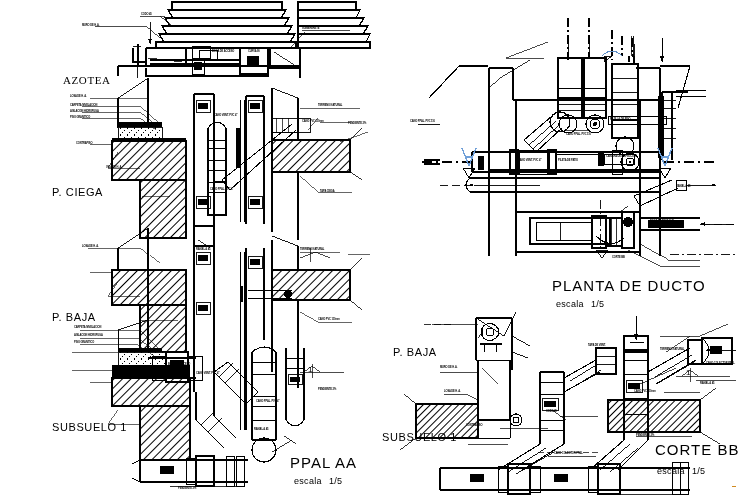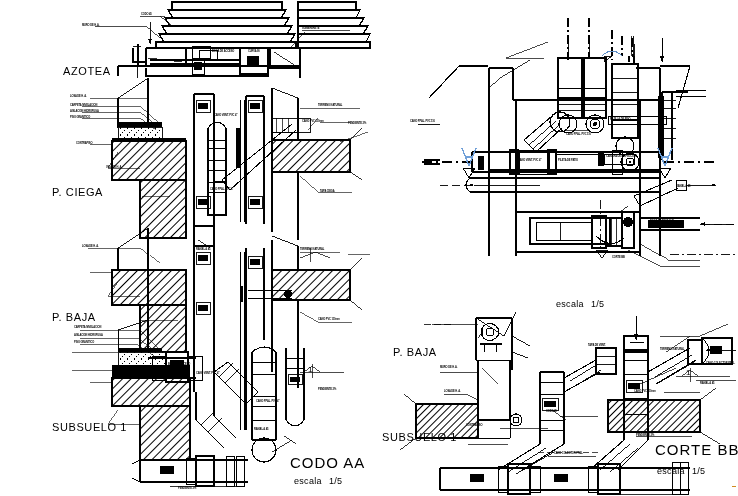--- a/index.html
+++ b/index.html
@@ -586,29 +586,30 @@
           </g>
       <path d="M560 416 L598 416" stroke-width="0.7"></path>
       <path d="M552 410 L566 420" stroke-width="0.7"></path>
 
       <path d="M736 486 L732 486" stroke-width="1" stroke="#d08a20"></path>
     </g>
 
     </g>
   </svg>
 
-  <div class="lbl lvl" style="left:63px;top:65px;">AZOTEA</div>
+  <div class="lbl lvl" style="left:63px;top:74px;font-family:Liberation Serif, serif;">AZOTEA</div>
   <div class="lbl lvl" style="left:52px;top:186px;">P. CIEGA</div>
   <div class="lbl lvl" style="left:52px;top:311px;">P. BAJA</div>
   <div class="lbl lvl" style="left:52px;top:421px;">SUBSUELO 1</div>
 
-  <div class="lbl ttl" style="left:290px;top:454px;">CODO AA</div>
+  <div class="lbl ttl" style="left:290px;top:454px;">PPAL AA</div>
   <div class="lbl esc" style="left:294px;top:476px;">escala</div>
   <div class="lbl esc" style="left:329px;top:476px;">1/5</div>
 
+  <div class="lbl ttl" style="left:552px;top:277px;">PLANTA DE DUCTO</div>
   <div class="lbl esc" style="left:556px;top:299px;">escala</div>
   <div class="lbl esc" style="left:591px;top:299px;">1/5</div>
 
   <div class="lbl lvl" style="left:393px;top:346px;">P. BAJA</div>
   <div class="lbl lvl" style="left:382px;top:431px;">SUBSUELO 1</div>
   <div class="lbl ttl" style="left:655px;top:441px;">CORTE BB</div>
   <div class="lbl esc" style="left:657px;top:466px;">escala</div>
   <div class="lbl esc" style="left:692px;top:466px;">1/5</div>
   <div class="lbl" style="left:686px;top:368px;font-size:8px;">1</div>
   <div class="lbl" style="left:308px;top:365px;font-size:8px;">1</div>

